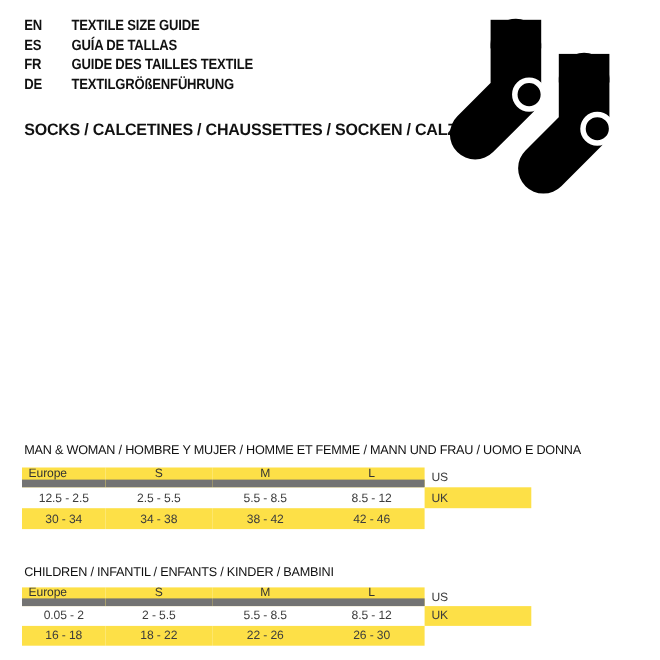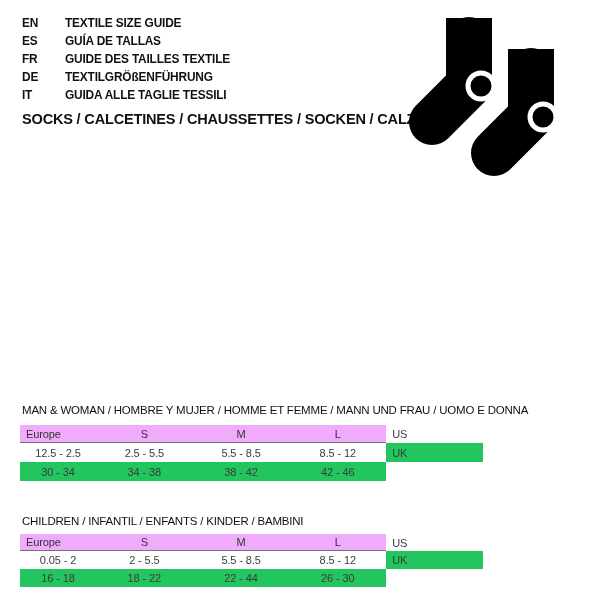--- a/index.html
+++ b/index.html
@@ -49,43 +49,40 @@
     width:463px;
   }
   .table-adults .grid{grid-template-rows:18px 19px 19px;}
   .table-children .grid{grid-template-rows:17px 18px 18px;}
   .cell{
     display:flex;align-items:center;justify-content:center;
     font-size:11px;color:#3c3c3c;letter-spacing:-0.1px;
     white-space:nowrap;
   }
   .cell.first{justify-content:flex-start;padding-left:6px;}
-  .cell.head{background:#f0abfc;color:#333;border-bottom:1px solid #737373;box-sizing:border-box;}
-  .cell.alt{background:#22c55e;}
+  .cell.head{background:#fde047;color:#333;border-bottom:7px solid #737373;box-sizing:border-box;}
+  .cell.alt{background:#fde047;}
 </style>
 </head>
 <body>
 
 <div class="page">
 
   <div class="lang-block">
     <div class="lang-row">
       <span class="lang-code">EN</span><span class="lang-label">TEXTILE SIZE GUIDE</span>
     </div>
     <div class="lang-row">
       <span class="lang-code">ES</span><span class="lang-label">GUÍA DE TALLAS</span>
     </div>
     <div class="lang-row">
       <span class="lang-code">FR</span><span class="lang-label">GUIDE DES TAILLES TEXTILE</span>
     </div>
     <div class="lang-row">
       <span class="lang-code">DE</span><span class="lang-label">TEXTILGRÖßENFÜHRUNG</span>
-    </div>
-    <div class="lang-row">
-      <span class="lang-code">IT</span><span class="lang-label">GUIDA ALLE TAGLIE TESSILI</span>
     </div>
   </div>
 
   <div class="category-title">SOCKS / CALCETINES / CHAUSSETTES / SOCKEN / CALZINI</div>
 
   <svg class="socks-svg" viewBox="0 0 600 600" aria-hidden="true">
 
     <g>
       <path d="M469 40 L469 85 L432 122" fill="none" stroke="#000000" stroke-width="46" stroke-linecap="round" stroke-linejoin="round"></path>
       <rect x="446" y="18" width="46" height="26" fill="#000000"></rect>
@@ -131,18 +128,18 @@
 
       <div class="cell first">US</div>
       <div class="cell">0.05 - 2</div>
       <div class="cell">2 - 5.5</div>
       <div class="cell">5.5 - 8.5</div>
       <div class="cell">8.5 - 12</div>
 
       <div class="cell first alt">UK</div>
       <div class="cell alt">16 - 18</div>
       <div class="cell alt">18 - 22</div>
-      <div class="cell alt">22 - 44</div>
+      <div class="cell alt">22 - 26</div>
       <div class="cell alt">26 - 30</div>
     </div>
   </div>
 
 </div>
 
 </body></html>

